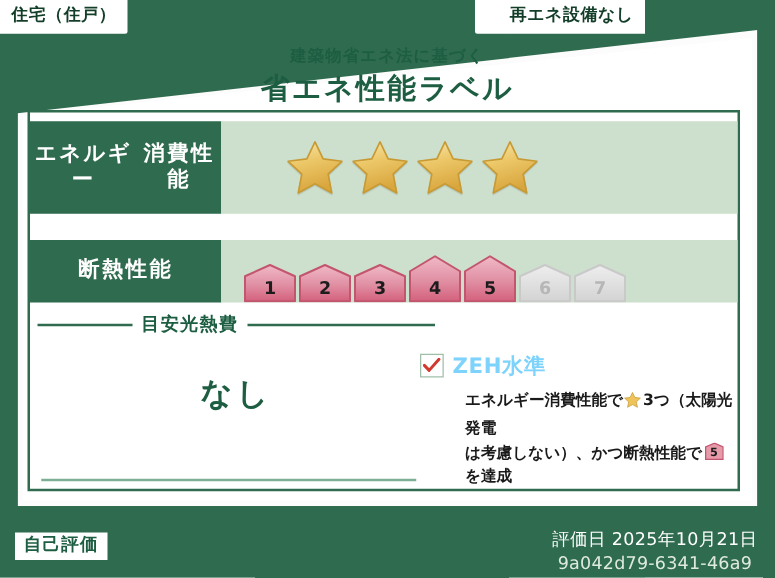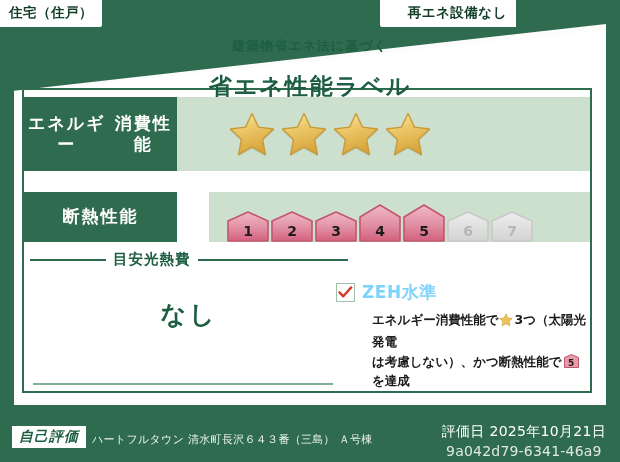--- a/index.html
+++ b/index.html
@@ -40,41 +40,41 @@
     border:2px solid #2f6b4e;box-sizing:border-box;z-index:4;background:transparent;
   }
 
   
   .title-wrap{position:absolute;left:0;top:38px;width:620px;text-align:center;z-index:6;}
   .title-sub{
     font-size:13px;font-weight:bold;color:#1d5e42;letter-spacing:1px;line-height:1.2;
   }
   .title-main{
     font-size:23px;font-weight:bold;color:#1d5e42;letter-spacing:2px;
-    line-height:1.25;margin-top:18px;
+    line-height:1.25;margin-top:3px;
   }
 
   
   .row{position:absolute;z-index:6;display:flex;align-items:stretch;}
   .row-label{
     background:#2f6b4e;color:#ffffff;font-weight:bold;
     display:flex;flex-direction:row;align-items:center;justify-content:center;
     letter-spacing:2px;line-height:1.25;text-align:center;
   }
   .row-body{
     background:#cddfcd;display:flex;align-items:center;
   }
 
   
   .row-energy{left:24px;top:97px;width:566px;height:74px;}
   .row-energy .row-label{width:153px;font-size:17px;}
   .row-energy .row-body{flex:1;padding-left:52px;gap:6px;}
 
   
-  .row-insul{left:24px;top:192px;width:566px;height:50px;gap:32px;}
+  .row-insul{left:24px;top:192px;width:566px;height:50px;}
   .row-insul .row-label{width:153px;font-size:17px;justify-content:center;}
   .row-insul .row-body{flex:1;padding-left:18px;gap:2px;align-items:flex-end;height:100%;}
 
   
   .star{width:46px;height:46px;display:block;filter:drop-shadow(0 1px 0 rgba(0,0,0,.12));}
 
   
   .ins-item{position:relative;display:flex;align-items:flex-end;}
   .ins-item svg{display:block;}
   .ins-num{
@@ -120,21 +120,21 @@
   .inline-chip svg{display:block;}
   .inline-chip span{
     position:absolute;left:0;right:0;bottom:0px;text-align:center;
     font-size:9px;font-weight:bold;color:#1c1c1c;line-height:1;
   }
 
   
   .footer{position:absolute;left:0;bottom:0;width:620px;height:50px;z-index:6;}
   .self-badge{
     position:absolute;left:12px;top:14px;background:#ffffff;color:#1d5e42;
-    font-weight:bold;font-size:14px;letter-spacing:1px;padding:3px 7px 4px;line-height:1.1;font-style:italic;
+    font-weight:bold;font-size:14px;letter-spacing:1px;padding:3px 7px 4px;line-height:1.1;
   }
   .addr{
     position:absolute;left:92px;top:20px;color:#eef4ef;font-size:11px;
     letter-spacing:.3px;white-space:nowrap;
   }
   .eval{position:absolute;right:14px;top:11px;text-align:right;color:#ffffff;}
   .eval-date{font-size:14px;font-weight:normal;letter-spacing:.3px;white-space:nowrap;}
   .eval-code{font-size:14px;color:#dfeadf;letter-spacing:.2px;margin-top:2px;white-space:nowrap;text-align:center;}
 </style>
 </head>
@@ -319,21 +319,20 @@
       <span>エネルギー消費性能で</span><span class="inline-star"><svg width="14" height="14" viewBox="0 0 24 24">
             <polygon points="12,1.6 15.3,8.5 22.8,9.4 17.3,14.6 18.8,22 12,18.3 5.2,22 6.7,14.6 1.2,9.4 8.7,8.5" fill="#edc35a" stroke="#c79a33" stroke-width="1"></polygon>
           </svg></span><span>3つ（太陽光発電</span><br><span>は考慮しない）、かつ断熱性能で</span><span class="inline-chip"><svg width="15" height="14" viewBox="0 0 30 28">
             <polygon points="15,1 29,7 29,27 1,27 1,7" fill="#e79aaa" stroke="#c2566e" stroke-width="2"></polygon>
           </svg><span>5</span></span><span>を達成</span>
     </div>
   </div>
 
   <div class="footer">
     <div class="self-badge">自己評価</div>
-    <div class="addr">ハートフルタウン 清水町長沢６４３番（三島） Ａ号棟</div>
     <div class="eval">
       <div class="eval-date">
         <span>評価日</span>
         <span>2025年10月21日</span>
       </div>
       <div class="eval-code">9a042d79-6341-46a9</div>
     </div>
   </div>
 
 </div>

